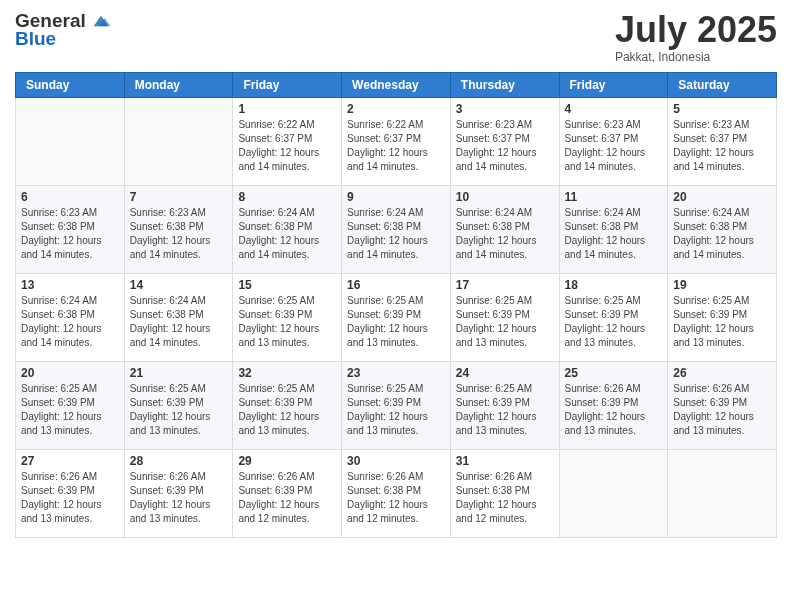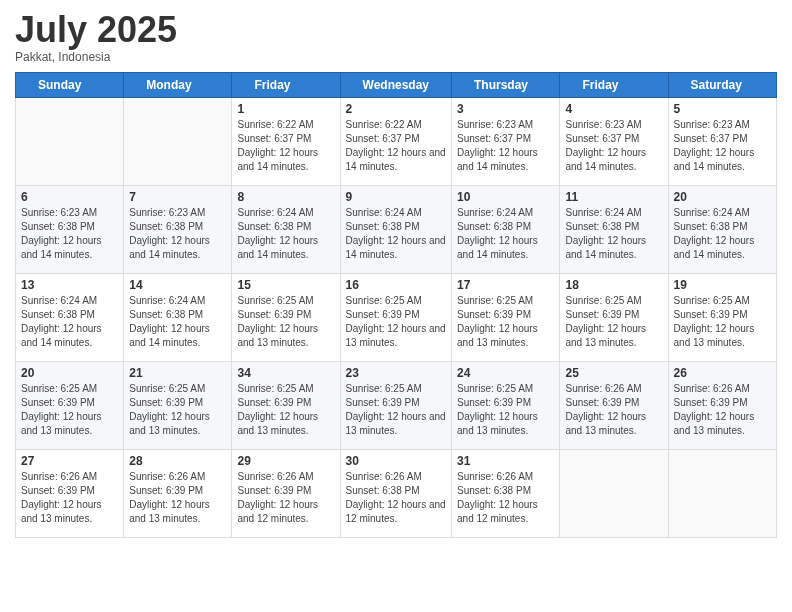--- a/index.html
+++ b/index.html
@@ -47,21 +47,21 @@
     .calendar {
       width: 100%;
       border-collapse: collapse;
       border: 1px solid #ccc;
     }
     .calendar th {
       background: #2e7dd1;
       color: white;
       font-size: 12px;
       font-weight: bold;
-      padding: 5px 22px;
+      padding: 5px 10px;
       text-align: left;
       border: 1px solid #2060a8;
     }
     .calendar td {
       width: 14.28%;
       vertical-align: top;
       padding: 4px 5px;
       border: 1px solid #ddd;
       font-size: 9.5px;
       color: #333;
@@ -84,20 +84,32 @@
     }
     .empty-cell {
       background: #f9f9f9 !important;
     }
   </style>
 </head>
 <body>
 
 <div class="page">
   <div class="header">
+    <div class="logo">
+      <div>
+        <div style="display:flex;align-items:center;gap:2px;">
+          <span style="font-size:19px;font-weight:bold;color:#333;">General</span>
+          <svg class="logo-icon" viewBox="0 0 30 22" xmlns="http://www.w3.org/2000/svg">
+            <polygon points="5,18 15,4 25,18" fill="#1a6bbf" opacity="0.85"></polygon>
+            <polygon points="12,18 20,7 28,18" fill="#1a6bbf" opacity="0.6"></polygon>
+          </svg>
+        </div>
+        <div style="font-size:19px;font-weight:bold;color:#1a6bbf;margin-top:-4px;">Blue</div>
+      </div>
+    </div>
     <div class="title-area">
       <div class="month-title">July 2025</div>
       <div class="location">Pakkat, Indonesia</div>
     </div>
   </div>
 
   <table class="calendar">
     <thead>
       <tr>
         <th>Sunday</th>
@@ -197,21 +209,21 @@
         <tr>
           <td>
             <span class="day-number">20</span>
             <div class="day-info">Sunrise: 6:25 AM<br>Sunset: 6:39 PM<br>Daylight: 12 hours and 13 minutes.</div>
           </td>
           <td>
             <span class="day-number">21</span>
             <div class="day-info">Sunrise: 6:25 AM<br>Sunset: 6:39 PM<br>Daylight: 12 hours and 13 minutes.</div>
           </td>
           <td>
-            <span class="day-number">34</span>
+            <span class="day-number">32</span>
             <div class="day-info">Sunrise: 6:25 AM<br>Sunset: 6:39 PM<br>Daylight: 12 hours and 13 minutes.</div>
           </td>
           <td>
             <span class="day-number">23</span>
             <div class="day-info">Sunrise: 6:25 AM<br>Sunset: 6:39 PM<br>Daylight: 12 hours and 13 minutes.</div>
           </td>
           <td>
             <span class="day-number">24</span>
             <div class="day-info">Sunrise: 6:25 AM<br>Sunset: 6:39 PM<br>Daylight: 12 hours and 13 minutes.</div>
           </td>

